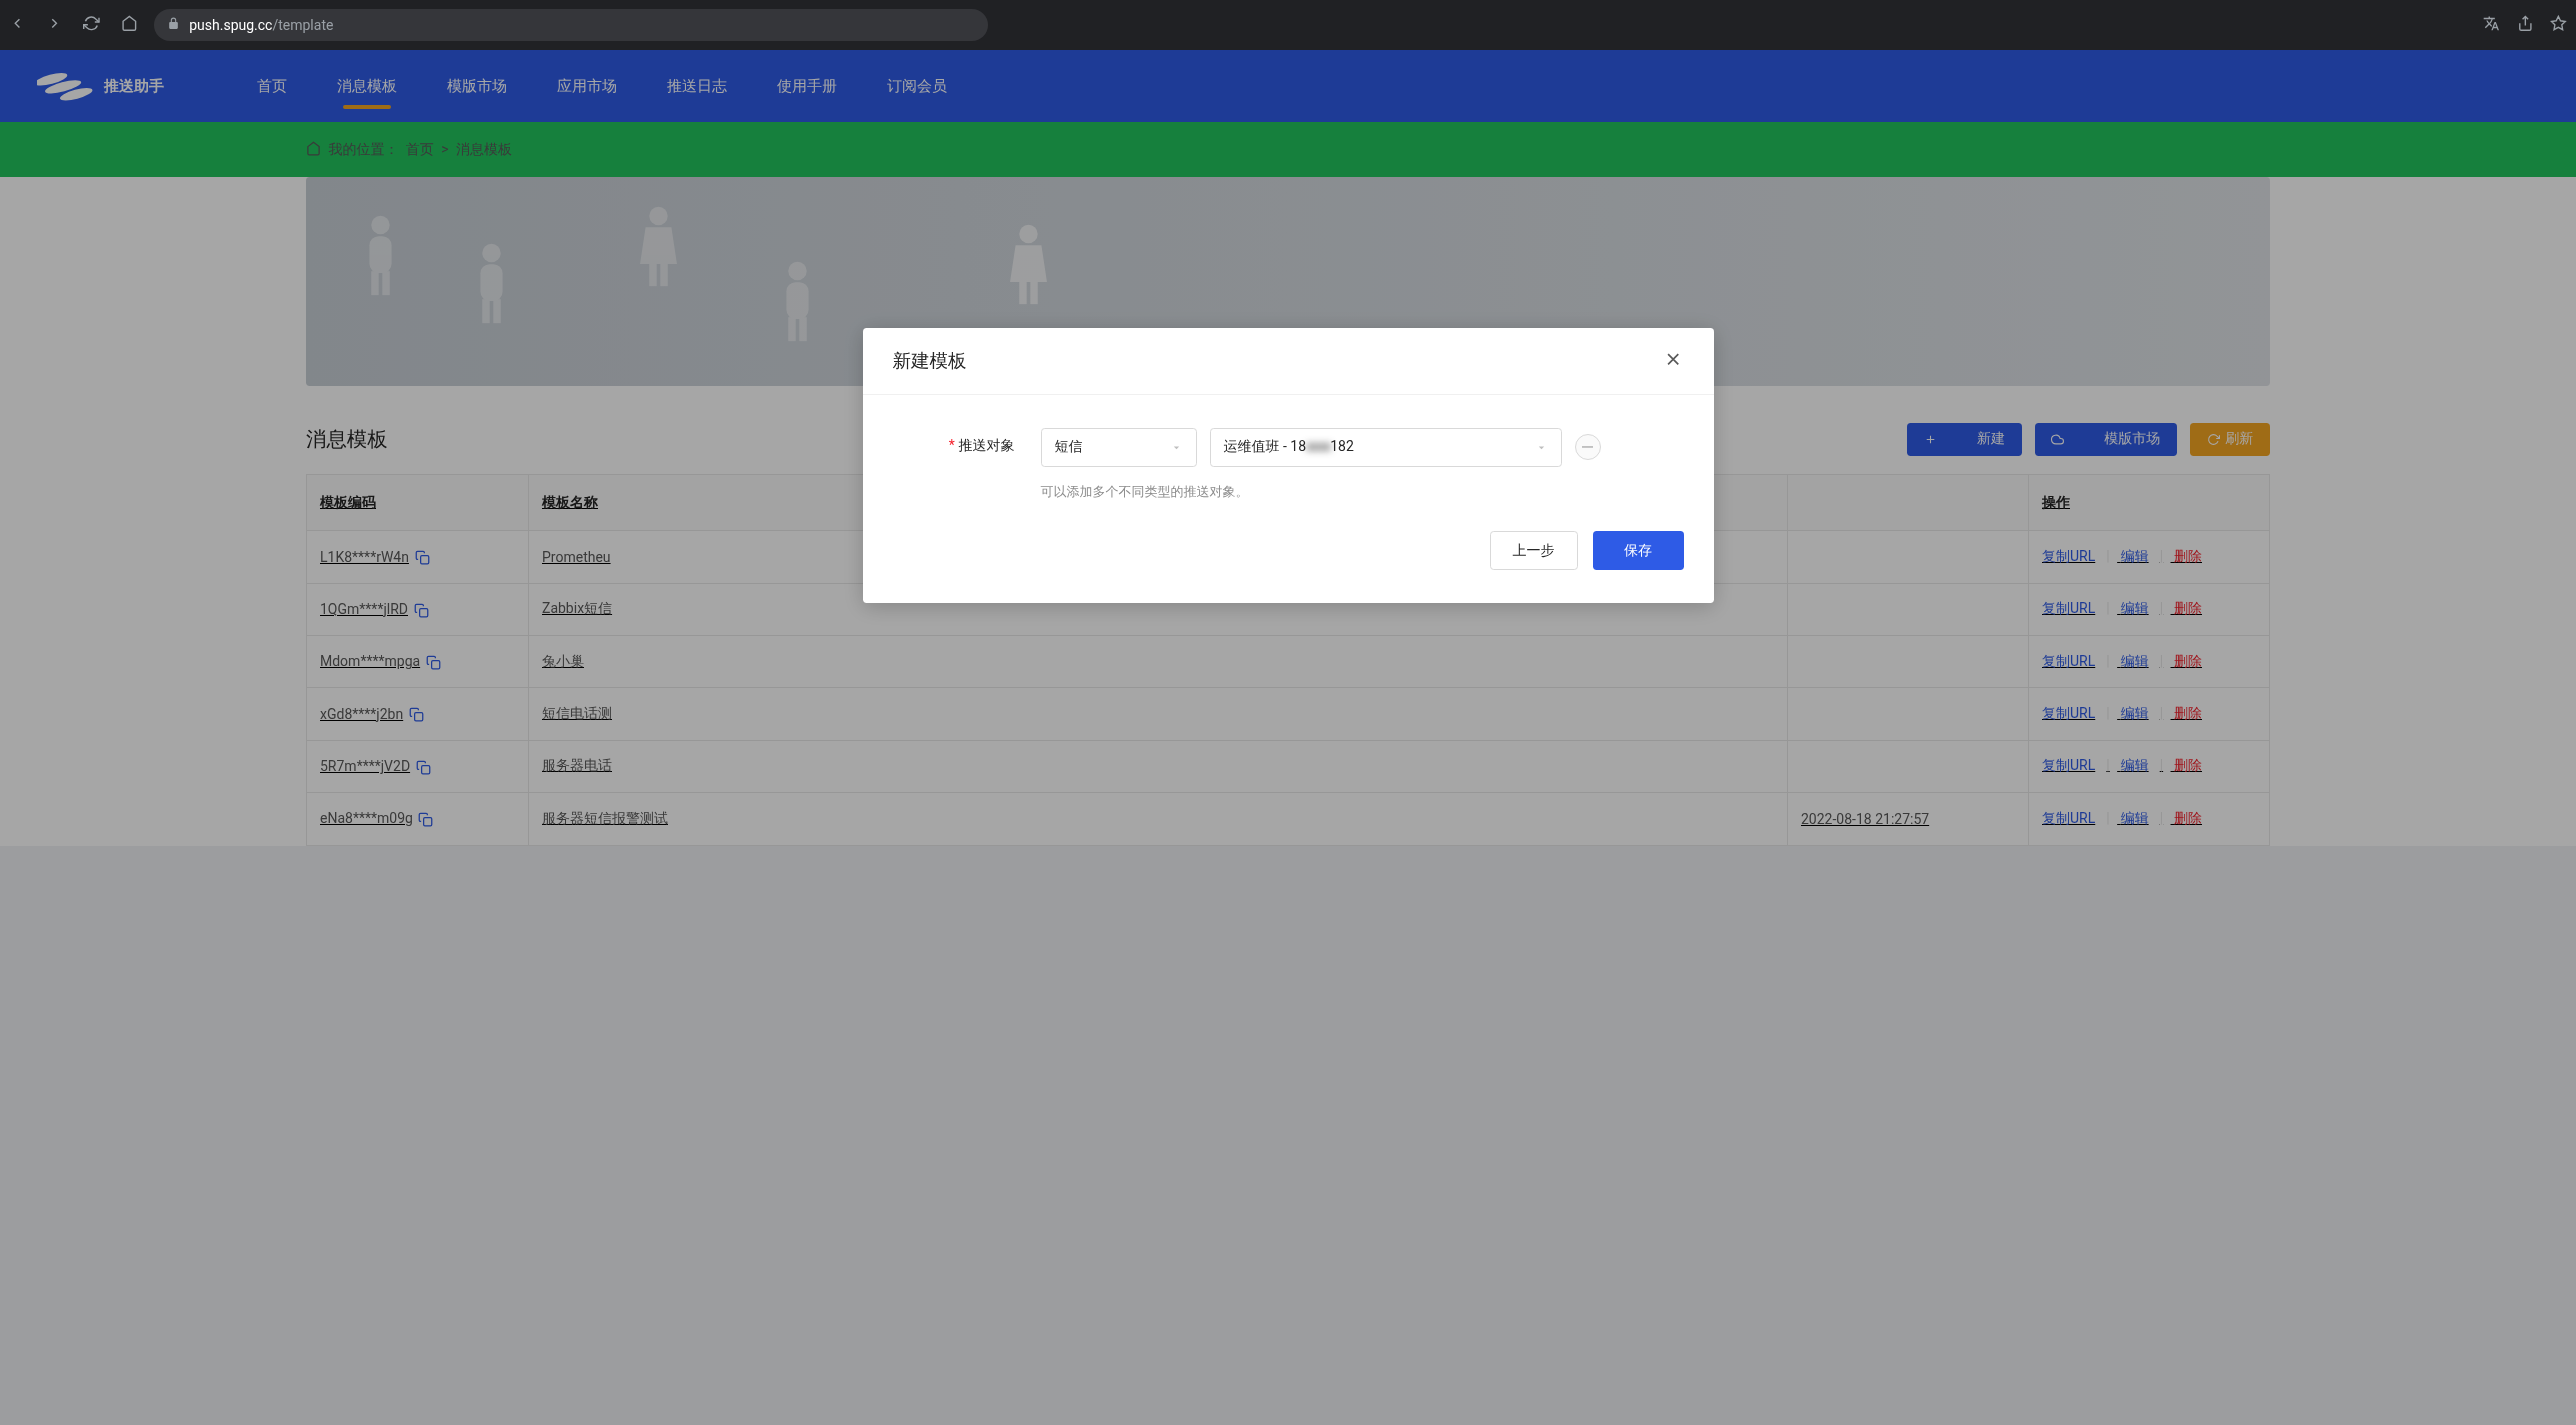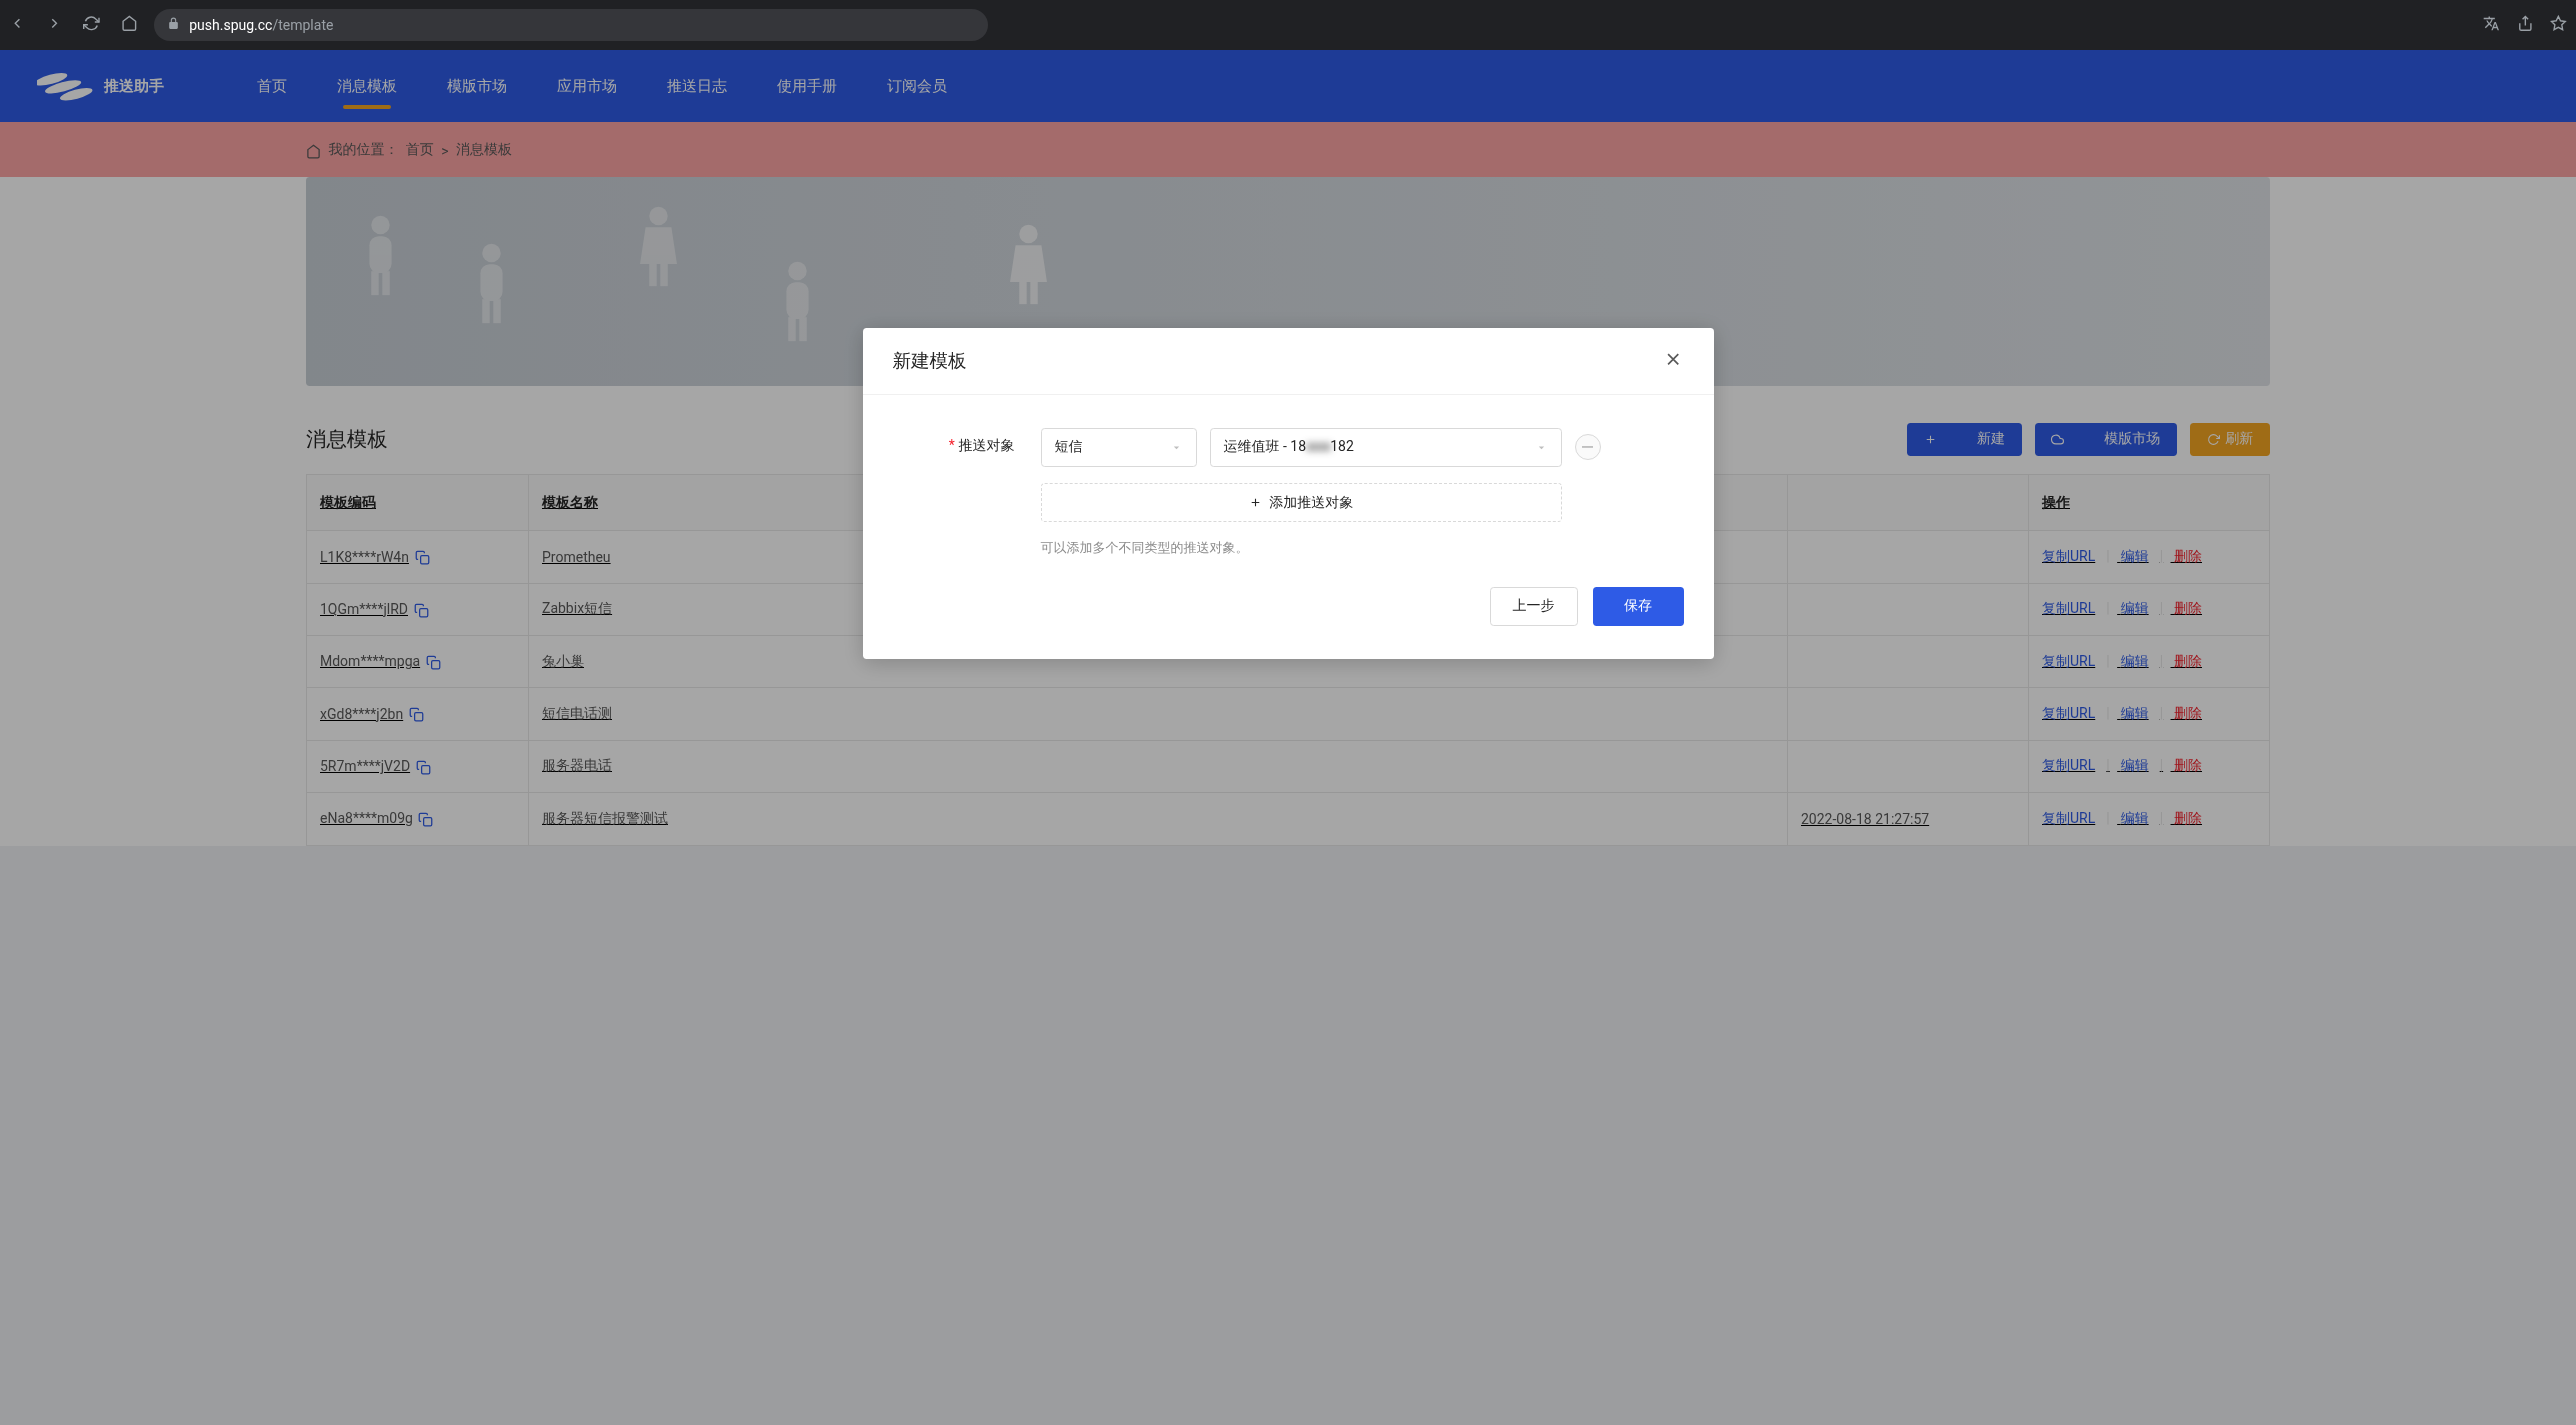--- a/index.html
+++ b/index.html
@@ -20,21 +20,21 @@
     .app-nav { background: #2e5be6; height: 72px; display: flex; align-items: center; padding: 0 37px; }
     .logo { display: flex; align-items: center; gap: 11px; color: #fff; }
     .logo-icon { width: 56px; height: 33px; position: relative; }
     .logo-text { font-size: 15px; font-weight: bold; }
     .nav-items { display: flex; gap: 50px; margin-left: 93px; }
     .nav-item { color: #fff; font-size: 15px; cursor: pointer; padding: 24px 0; position: relative; }
     .nav-item.active::after { content: ''; position: absolute; bottom: 11px; left: 5.6px; right: 5.6px; height: 3.7px; background: #f5a623; border-radius: 1.9px; }
     
     
     .content { background: #fff; }
-    .breadcrumb { padding: 18.5px 306px; display: flex; align-items: flex-end; gap: 7.4px; color: #595959; font-size: 14px; background: #fca5a5; }
+    .breadcrumb { padding: 18.5px 306px; display: flex; align-items: flex-start; gap: 7.4px; color: #595959; font-size: 14px; background: #22c55e; }
     .breadcrumb svg { width: 15px; height: 15px; }
     
     .banner { margin: 0 306px 18.5px; height: 209px; background: linear-gradient(90deg,#c8cfd6,#e0e4e8); position: relative; overflow: hidden; border-radius: 3.7px; }
     .banner-figures { position: absolute; inset: 0; }
     .fig { position: absolute; width: 37px; height: 83px; opacity: 0.5; }
     .fig svg { width: 100%; height: 100%; fill: #fff; }
     
     .section-header { display: flex; align-items: center; justify-content: space-between; padding: 18.5px 306px; }
     .section-title { font-size: 20.4px; color: #262626; font-weight: 500; }
     .section-actions { display: flex; gap: 13px; }
@@ -356,26 +356,20 @@
       <svg viewBox="0 0 24 24" fill="currentColor">
                   <path d="M7 10l5 5 5-5z"></path>
                 </svg>
     </div>
     <div class="remove-btn">
       <svg viewBox="0 0 12 2">
                   <rect width="12" height="2" fill="currentColor"></rect>
                 </svg>
     </div>
             </div>
-            <div class="add-target">
-              <svg viewBox="0 0 24 24" fill="none" stroke="currentColor" stroke-width="2">
-                <path d="M12 5v14M5 12h14"></path>
-              </svg>
-              <span>添加推送对象</span>
-            </div>
             <div class="hint">可以添加多个不同类型的推送对象。</div>
           </div>
       </div>
     </div>
     <div class="modal-footer">
       <button class="btn-default">上一步</button>
       <button class="btn-primary">保存</button>
     </div>
   </div>
 </div>

